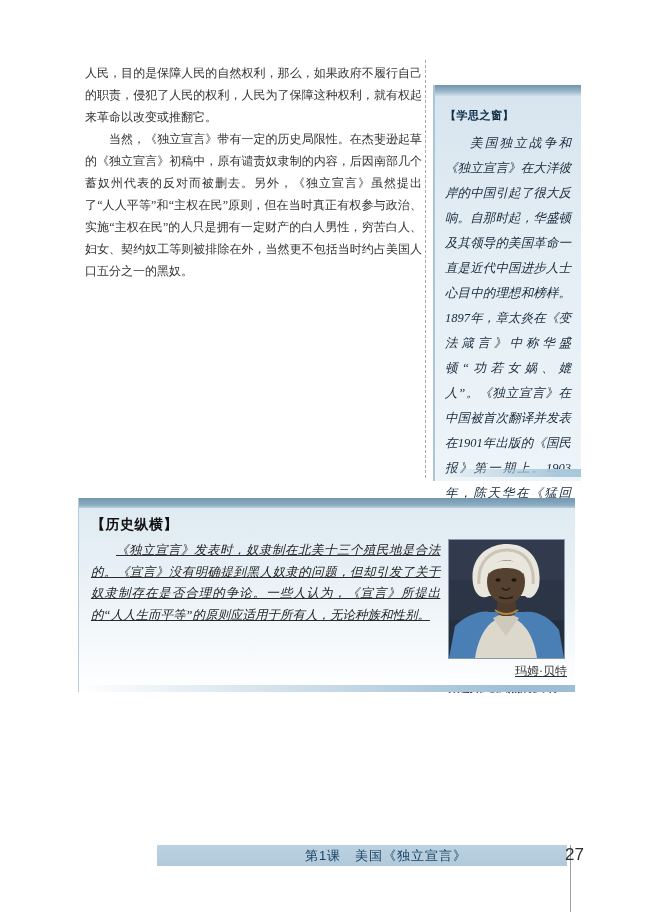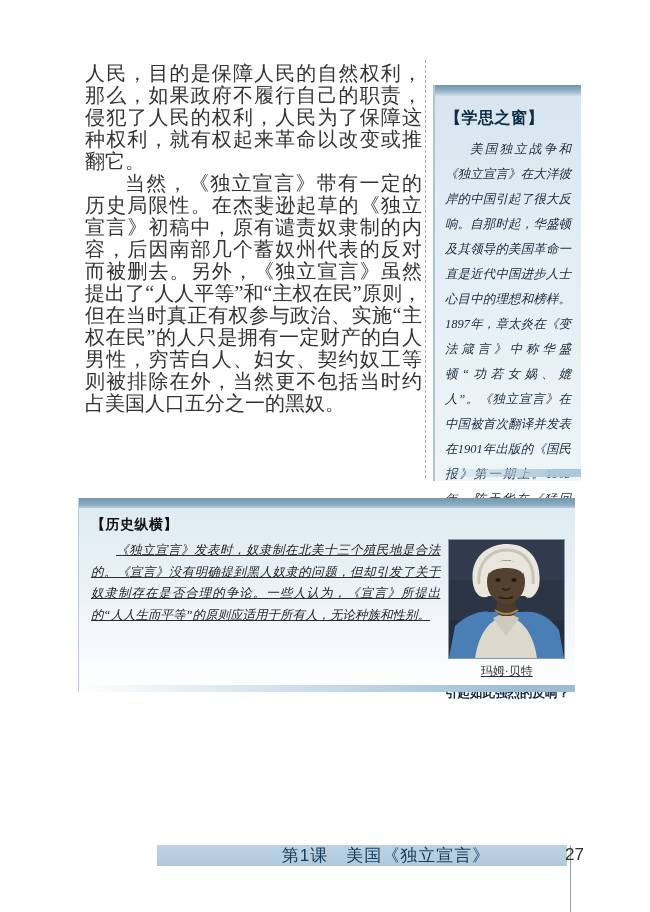--- a/index.html
+++ b/index.html
@@ -4,21 +4,21 @@
 <style>
   html,body{margin:0;padding:0;}
   body{
     width:650px;height:912px;position:relative;background:#ffffff;
     font-family:"Liberation Serif","DejaVu Serif",serif;
     color:#2b2b2b;overflow:hidden;
   }
   
   .main-col{
     position:absolute;left:85px;top:62px;width:337px;
-    font-size:20px;line-height:22px;text-align:justify;color:#333;
+    font-size:12px;line-height:22px;text-align:justify;color:#333;
   }
   .main-col p{margin:0;text-indent:2em;}
   .main-col p.no-indent{text-indent:0;}
   
   .col-divider{
     position:absolute;left:425px;top:60px;height:418px;width:0;
     border-left:1px dashed #a8a8a8;
   }
   
   .side-box{
@@ -29,21 +29,21 @@
   }
   .side-box .top-bar{
     height:11px;width:100%;
     background:linear-gradient(to bottom,#6f93ac 0%,#9db8ca 60%,#cfdfe9 100%);
   }
   .side-box .bottom-bar{
     position:absolute;bottom:4px;left:0;width:100%;height:8px;
     background:linear-gradient(to right,rgba(255,255,255,0) 0%,#a9c8db 85%);
   }
   .side-box h3{
-    margin:12px 10px 8px 10px;font-size:16px;color:#0e2e47;
+    margin:12px 10px 8px 10px;font-size:11px;color:#0e2e47;
     font-weight:bold;font-family:Liberation Sans, sans-serif;letter-spacing:.5px;
   }
   .side-box .quote{
     margin:0;padding:0 10px;font-size:12.5px;line-height:25px;
     font-style:italic;color:#16283a;text-indent:2em;text-align:justify;
   }
   .side-box .question{
     margin:12px 0 0 0;padding:0 10px;font-size:12.5px;line-height:21px;
     font-weight:bold;color:#10253a;text-indent:2em;text-align:justify;
     font-family:"Liberation Sans",sans-serif;
@@ -65,36 +65,36 @@
   .hist-box h3{
     margin:8px 0 6px 12px;font-size:14px;color:#111;font-weight:bold;
     font-family:"Liberation Sans",sans-serif;letter-spacing:.5px;
   }
   .hist-flex{display:flex;padding:0 8px 0 12px;text-decoration:underline;}
   .hist-text{
     width:362px;font-size:12.5px;line-height:21.5px;font-style:italic;
     color:#222;text-align:justify;
   }
   .hist-text p{margin:0;text-indent:2em;}
-  .hist-figure{width:125px;margin-left:6px;text-align:center;}
+  .hist-figure{width:125px;margin-left:6px;text-align:right;}
   .hist-figure .img-wrap{
     width:115px;height:118px;margin:0 auto;display:block;
     box-shadow:0 0 0 1px #8899a8;
   }
   .hist-figure .caption{
     margin-top:5px;font-size:12px;color:#333;font-style:normal;
   }
   
   .footer-bar{
     position:absolute;left:157px;top:845px;width:410px;height:21px;
     background:linear-gradient(to bottom,#bcd2e1,#b0c9db);
     display:flex;align-items:center;justify-content:center;
   }
   .footer-bar .lesson{
-    font-size:17px;color:#143c5c;font-family:"Liberation Sans",sans-serif;
+    font-size:13px;color:#143c5c;font-family:"Liberation Sans",sans-serif;
     letter-spacing:1px;
     margin-left:48px;
   }
   .footer-vline{
     position:absolute;left:570px;top:845px;width:1px;height:67px;background:#9aa3ab;
   }
   .page-num{
     position:absolute;left:565px;top:845px;font-size:17px;color:#2f2f2f;
     font-family:"Liberation Sans",sans-serif;
   }

